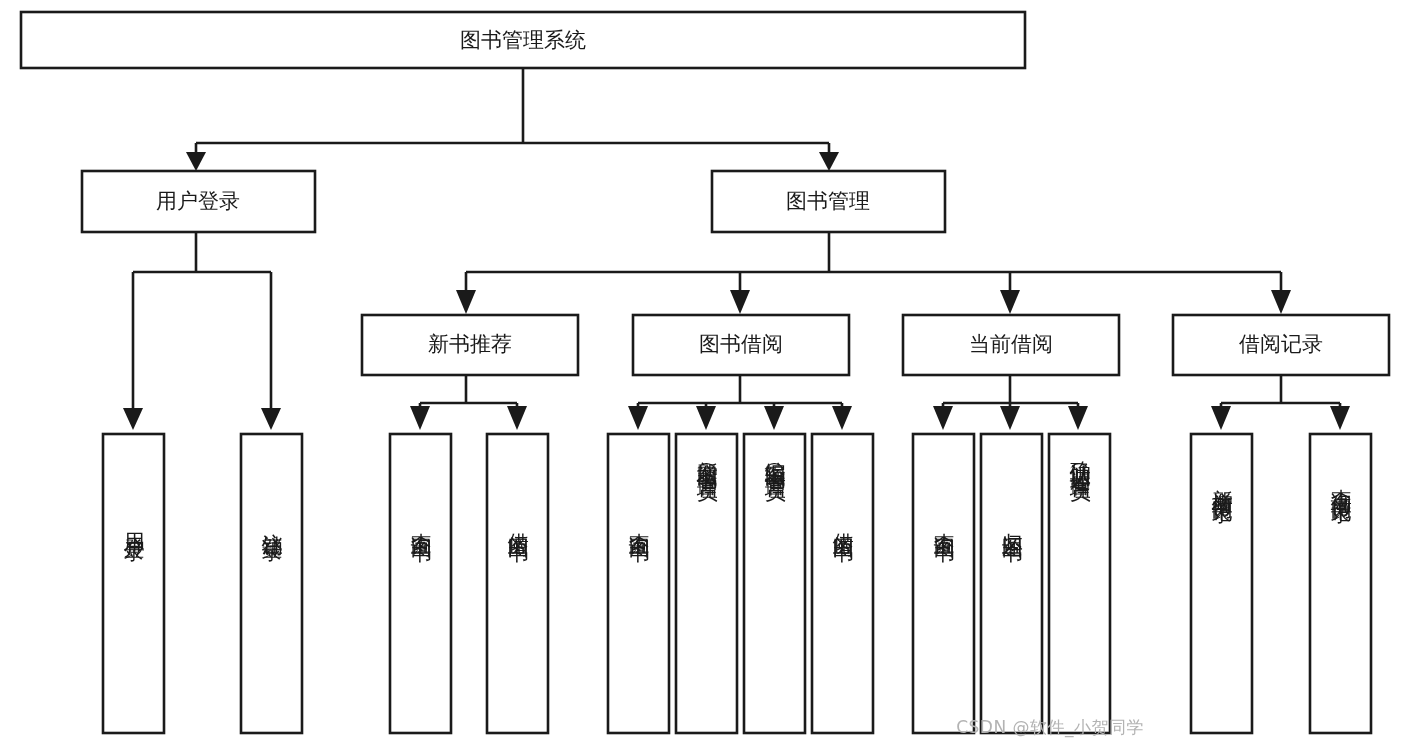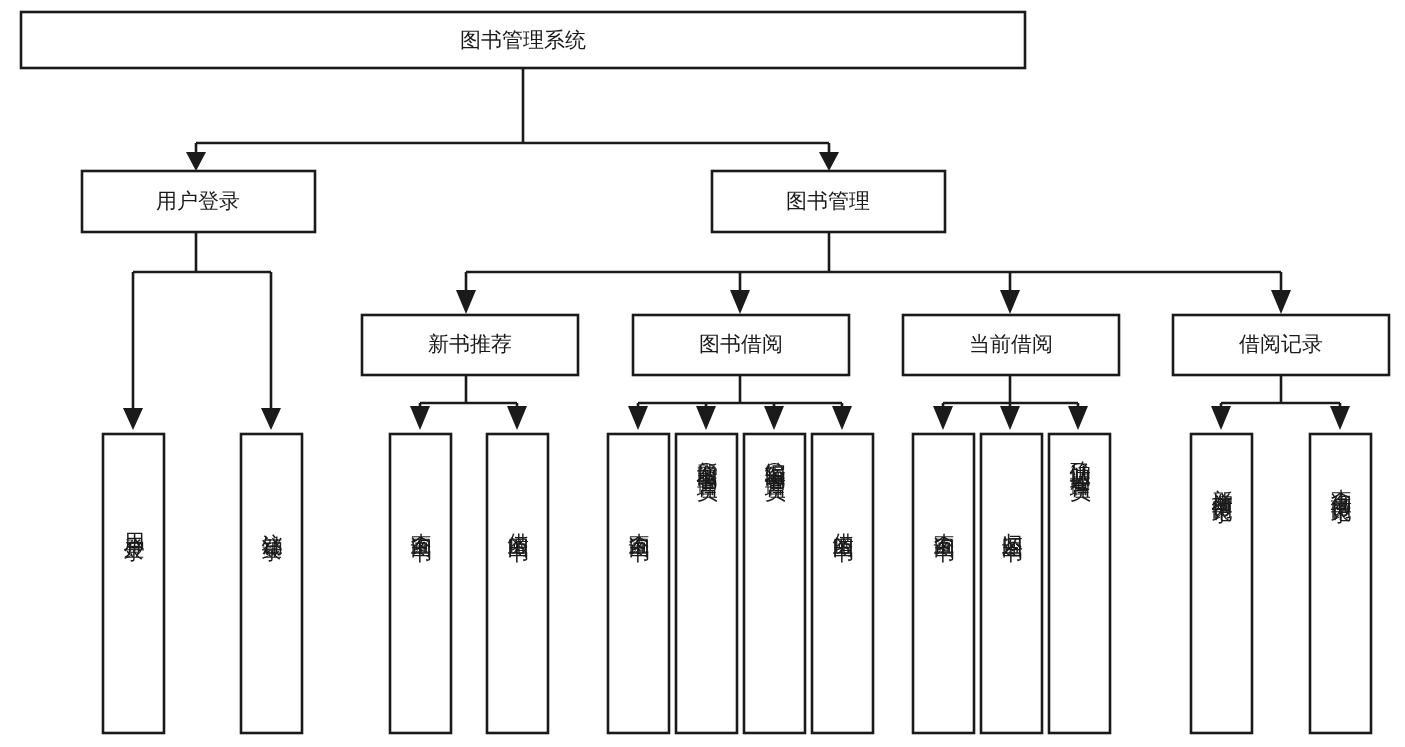--- a/index.html
+++ b/index.html
@@ -243,14 +243,15 @@
   </div>
 
   <div class="vlabel-wrap" style="left:1191px; top:434px; width:61px; height:299px;">
     <span class="vlabel" style="margin-top:38px;">新增借阅记录</span>
   </div>
 
   <div class="vlabel-wrap" style="left:1310px; top:434px; width:61px; height:299px;">
     <span class="vlabel" style="margin-top:38px;">查询借阅记录</span>
   </div>
 
+  <div class="watermark">CSDN @软件_小贺同学</div>
 
 </div>
 
 </body></html>

